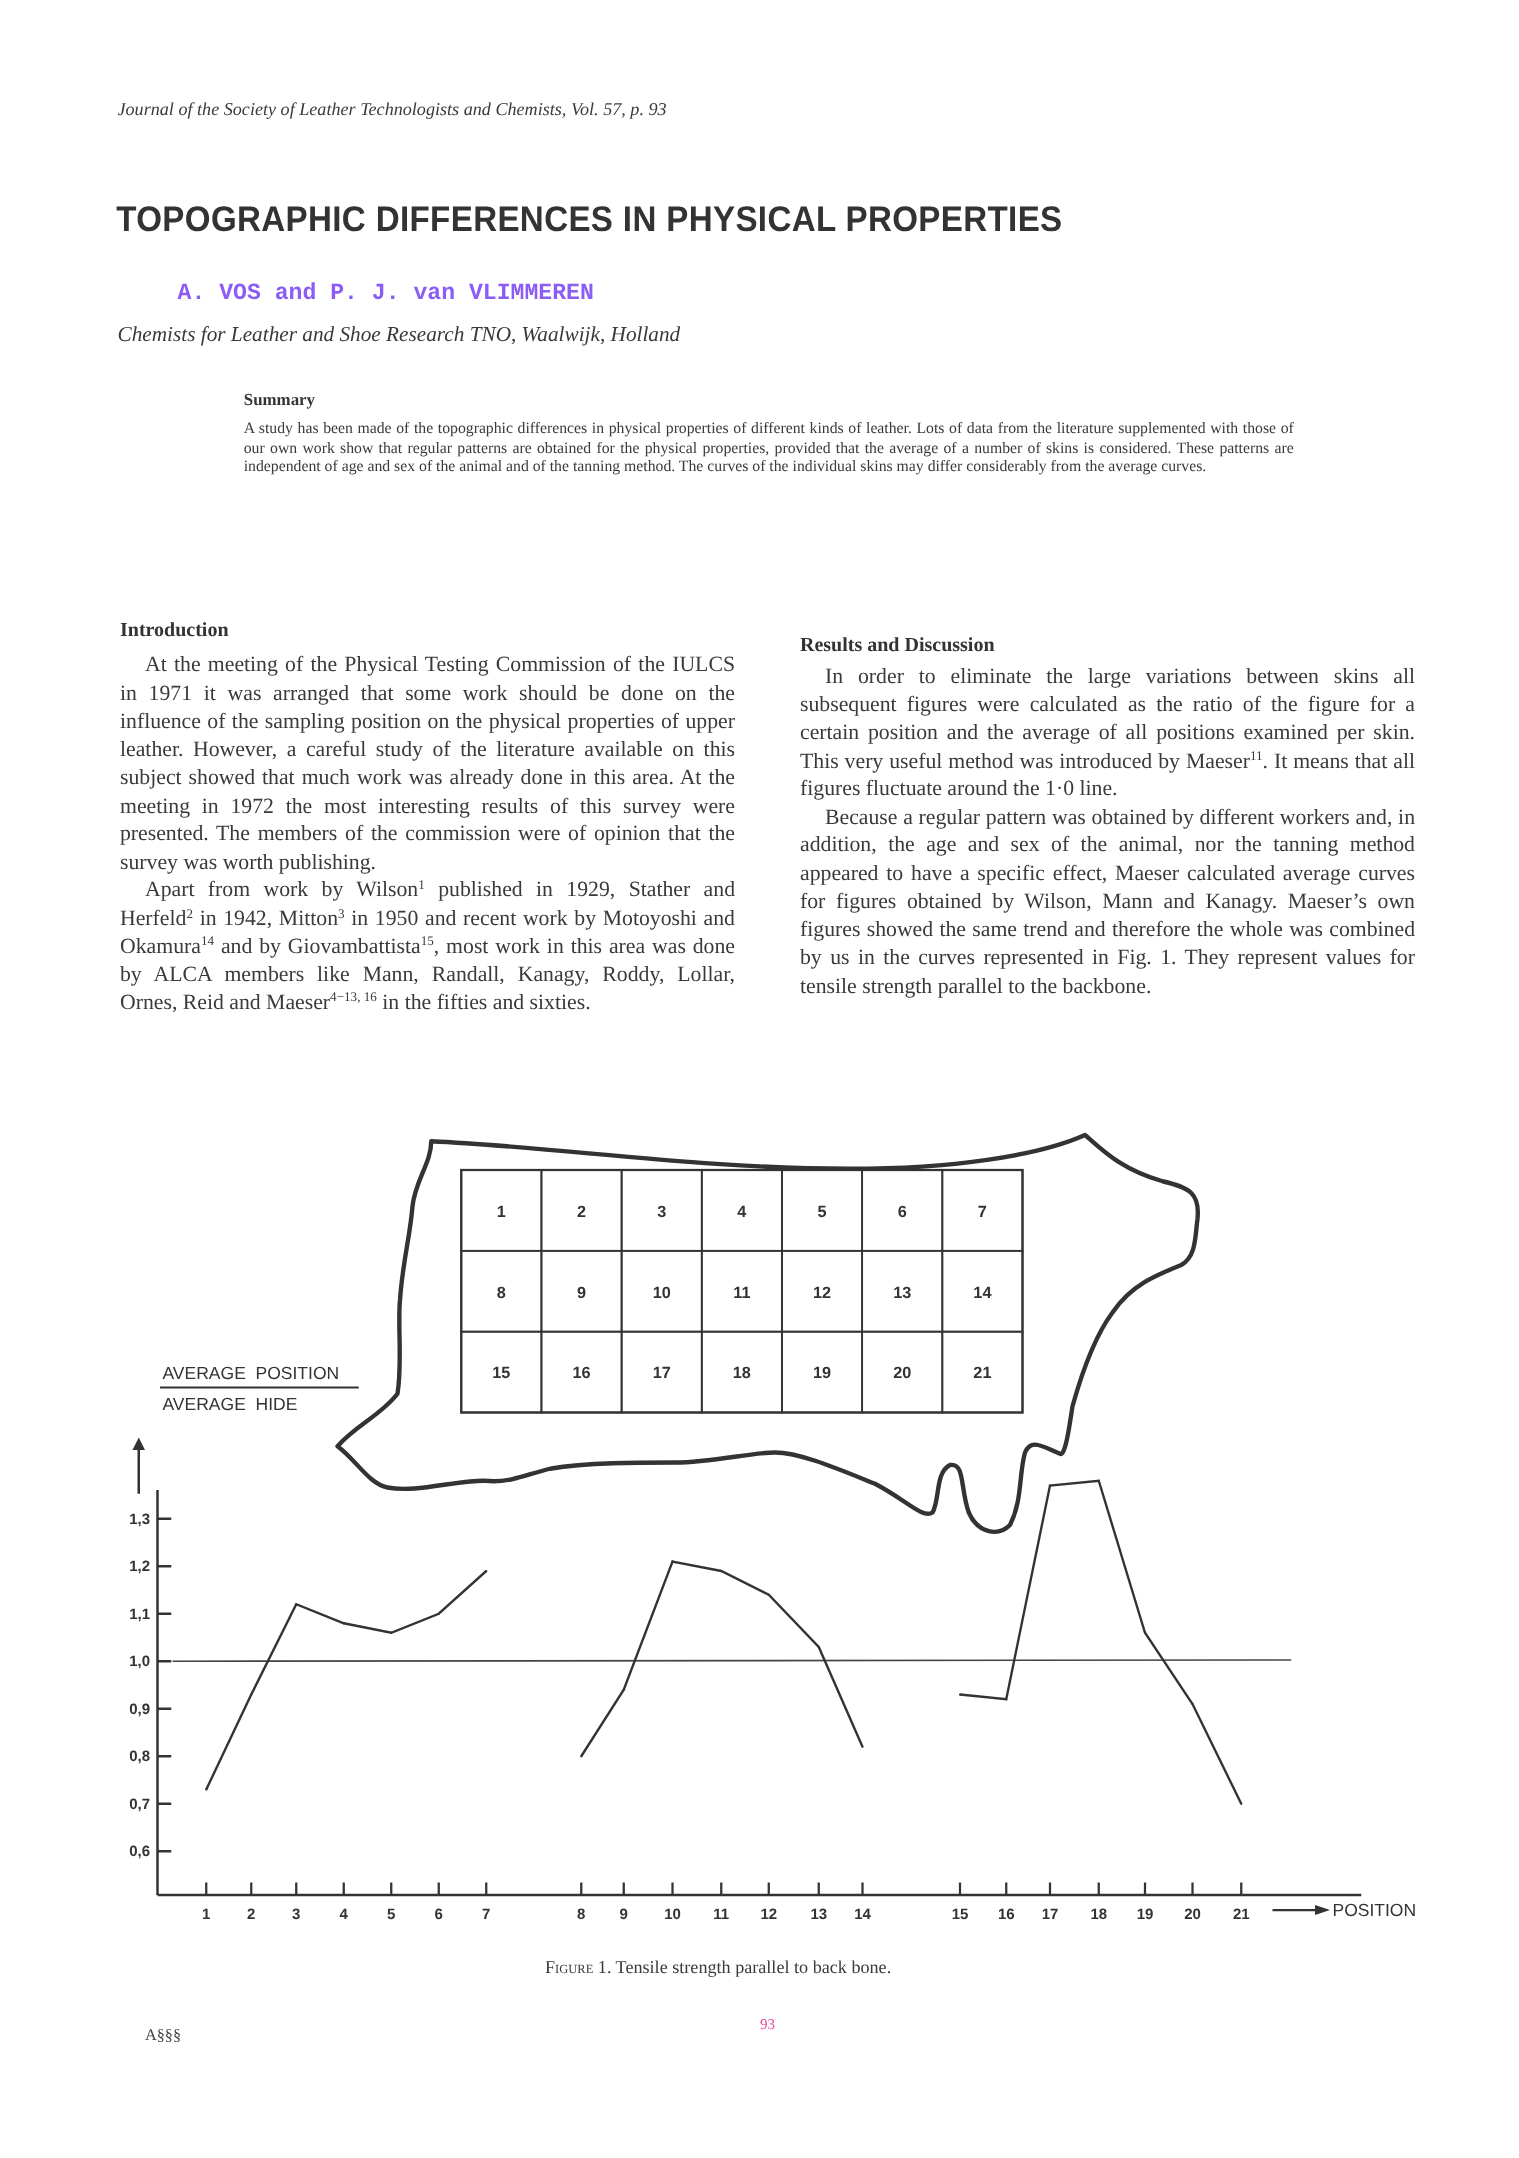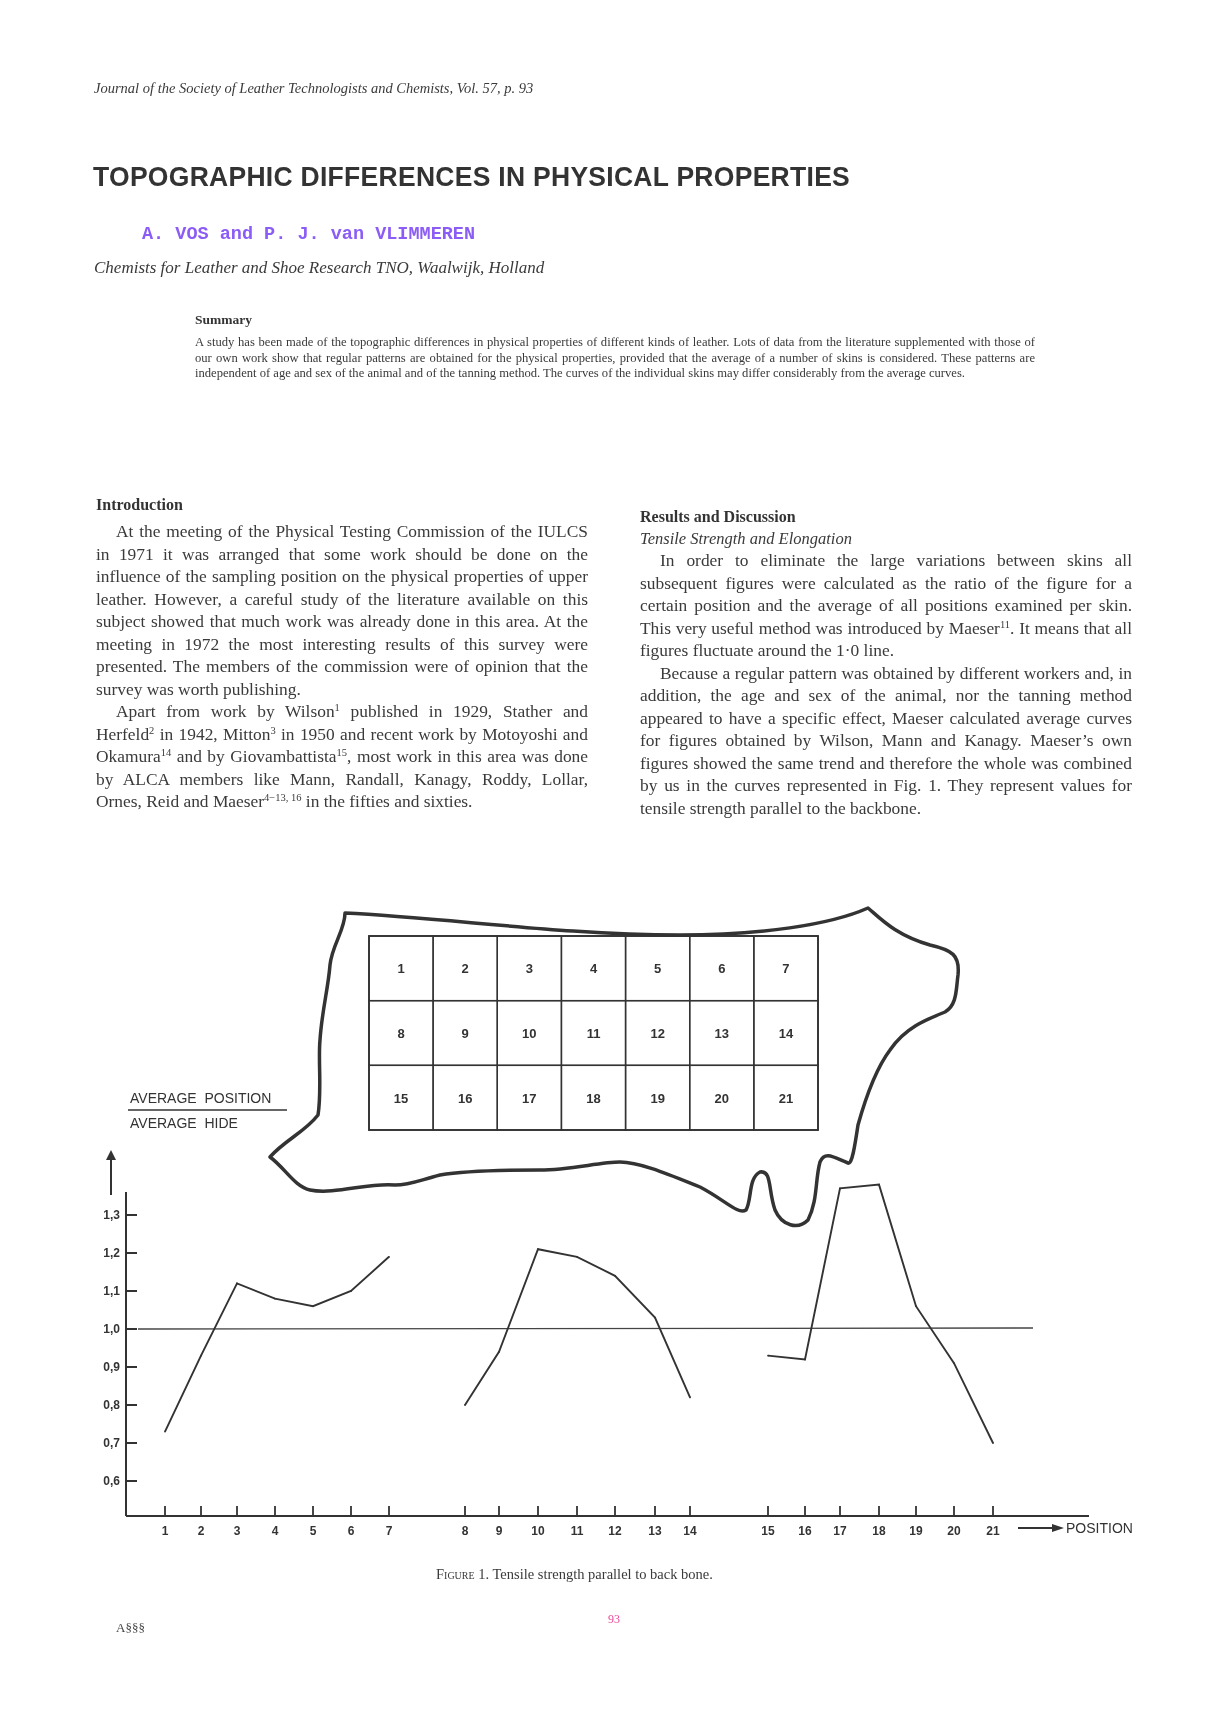--- a/index.html
+++ b/index.html
@@ -42,21 +42,20 @@
 <div class="abs" id="col-left">
   <div class="col-head" style="margin-bottom:6px;">Introduction</div>
   <div class="col-text">
     <p>At the meeting of the Physical Testing Commission of the IULCS in 1971 it was arranged that some work should be done on the influence of the sampling position on the physical properties of upper leather. However, a careful study of the literature available on this subject showed that much work was already done in this area. At the meeting in 1972 the most interesting results of this survey were presented. The members of the commission were of opinion that the survey was worth publishing.</p>
     <p><span>Apart from work by Wilson</span><sup>1</sup><span> published in 1929, Stather and Herfeld</span><sup>2</sup><span> in 1942, Mitton</span><sup>3</sup><span> in 1950 and recent work by Motoyoshi and Okamura</span><sup>14</sup><span> and by Giovambattista</span><sup>15</sup><span>, most work in this area was done by ALCA members like Mann, Randall, Kanagy, Roddy, Lollar, Ornes, Reid and Maeser</span><sup>4−13, 16</sup><span> in the fifties and sixties.</span></p>
   </div>
 </div>
 
 <div class="abs" id="col-right">
   <div class="col-head" style="margin-bottom:3px;">Results and Discussion</div>
-  <div class="col-sub">Tensile Strength and Elongation</div>
   <div class="col-text">
     <p><span>In order to eliminate the large variations between skins all subsequent figures were calculated as the ratio of the figure for a certain position and the average of all positions examined per skin. This very useful method was introduced by Maeser</span><sup>11</sup><span>. It means that all figures fluctuate around the 1·0 line.</span></p>
     <p>Because a regular pattern was obtained by different workers and, in addition, the age and sex of the animal, nor the tanning method appeared to have a specific effect, Maeser calculated average curves for figures obtained by Wilson, Mann and Kanagy. Maeser’s own figures showed the same trend and therefore the whole was combined by us in the curves represented in Fig. 1. They represent values for tensile strength parallel to the backbone.</p>
   </div>
 </div>
 
 <svg id="figure" viewBox="0 0 1215 1726" xmlns="http://www.w3.org/2000/svg">
 
   <path fill="none" stroke="#333" stroke-width="3.5" stroke-linejoin="round" d="M345,913 C450,918 560,935 680,935 C760,935 830,925 868,908
        C880,918 895,935 930,945 C952,950 960,955 958,975 C956,990 957,1005 945,1012

